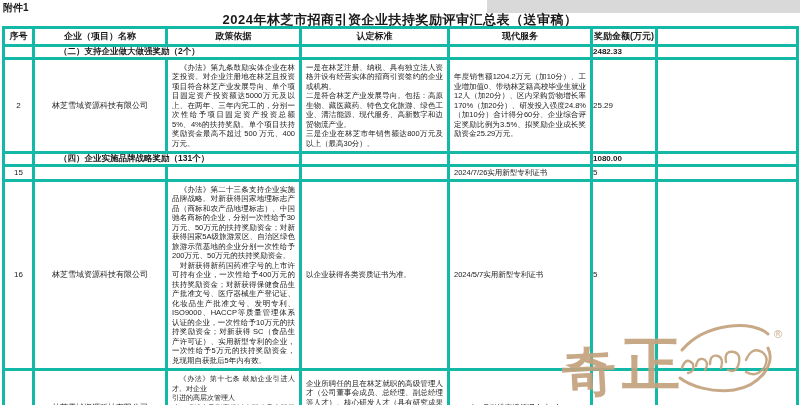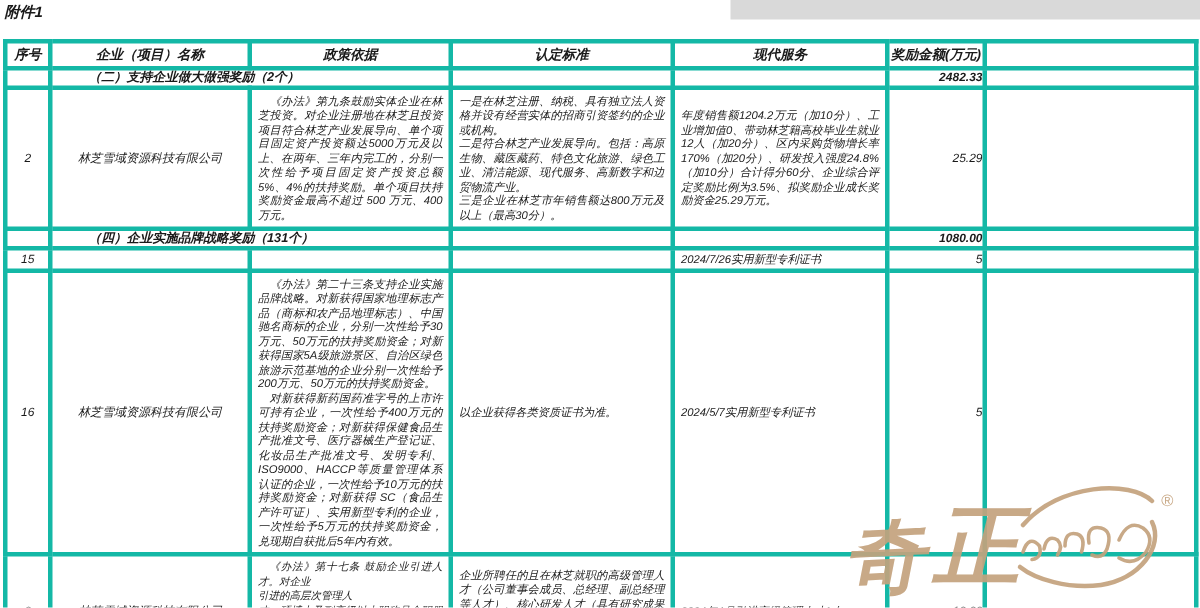--- a/index.html
+++ b/index.html
@@ -1,36 +1,36 @@
 <!DOCTYPE html>
 <html><head>
 <meta charset="utf-8">
 <style>
   * { margin:0; padding:0; box-sizing:border-box; }
   html,body { width:800px; height:405px; background:#ffffff; overflow:hidden;
     font-family:"Liberation Sans","DejaVu Sans",sans-serif; color:#1a1a1a; }
-  .page { position:relative; width:800px; height:291px; background:#fff;font-style:italic; }
+  .page { position:relative; width:800px; height:291px; background:#fff; }
 
   .top-gray-strip { position:absolute; left:487px; top:0; width:313px; height:13px;
     background:#d9d9d9; }
   .attachment-label { position:absolute; left:3px; top:1px; font-size:10px; font-weight:bold; }
   .doc-title { position:absolute; left:0; top:11px; width:800px; text-align:center;
     font-size:13px; font-weight:bold; letter-spacing:0.5px; }
 
   table.grid { position:absolute; left:2px; top:26px; width:794px;
     border-collapse:collapse; table-layout:fixed; }
   table.grid th, table.grid td { border:3px solid #14b8a6; vertical-align:middle;
     overflow:hidden; }
   table.grid th { font-size:9px; font-weight:bold; text-align:center; padding:1px; }
   td { font-size:7.5px; line-height:9.5px; }
   td.c-no { text-align:center; font-size:8px; }
   td.c-name { text-align:center; font-size:8px; padding:0 2px; }
   td.c-policy, td.c-std { text-align:justify; padding:3px 4px; }
   td.c-rev { text-align:justify; padding:1px 4px; }
-  td.amt { text-align:right; font-size:8px; }
+  td.amt { text-align:left; font-size:8px; }
   td.sec-name { font-size:8.5px; font-weight:bold; padding-left:24px; white-space:nowrap; }
   td.sec-amt { font-weight:bold; }
   .pre { white-space:pre-line; }
   td.small { font-size:7px; }
 
   .watermark { position:absolute; left:556px; top:320px; width:244px; height:85px;
     z-index:5; pointer-events:none; opacity:0.92; }
   .wm-qi { position:absolute; left:6px; top:16px; font-size:54px; font-weight:bold;
     font-family:"DejaVu Serif","Liberation Serif",serif; transform:rotate(-3deg); }
   .wm-zheng { position:absolute; left:66px; top:6px; font-size:58px; font-weight:bold;
@@ -40,20 +40,21 @@
 </style>
 </head>
 <body>
 
 <div class="page">
 
   <div class="top-gray-strip"></div>
 
   <div class="attachment-label">附件1</div>
 
+  <div class="doc-title">2024年林芝市招商引资企业扶持奖励评审汇总表（送审稿）</div>
 
   <table class="grid">
     <colgroup>
       <col style="width:30px">
         <col style="width:133px">
         <col style="width:134px">
       <col style="width:148px">
         <col style="width:143px">
         <col style="width:65px">
       <col style="width:141px">

